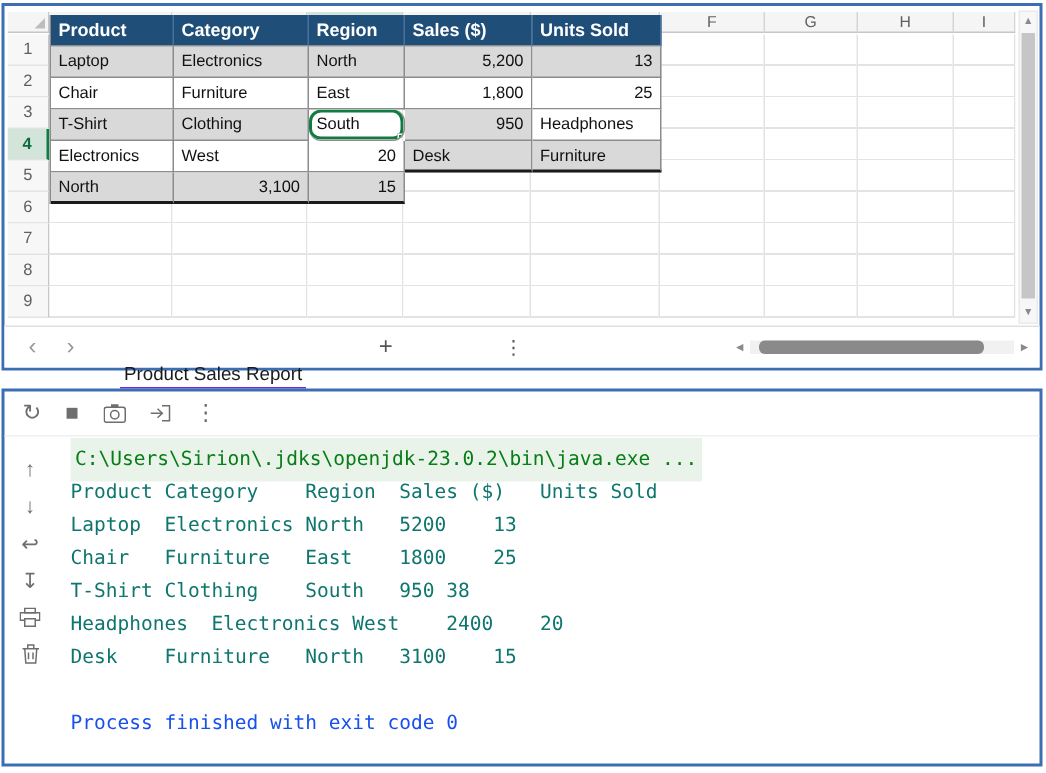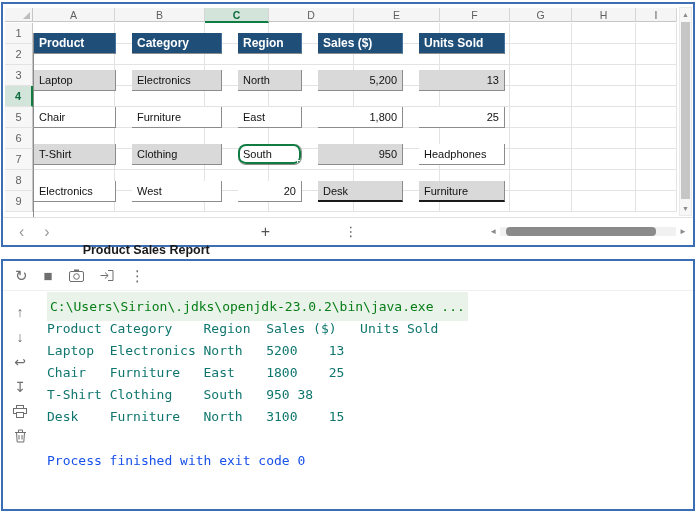--- a/index.html
+++ b/index.html
@@ -23,45 +23,45 @@
   .ch.sel { background: #D3E5DB; border-bottom: 2px solid #107C41; height: 15px; color: #0E6B3C; font-weight: 700; }
   .wA{width:82px}.wB{width:90px}.wC{width:64px}.wD{width:85px}.wE{width:86px}
   .wF{width:70px}.wG{width:62px}.wH{width:64px}.wI{flex:1}
   .rowheads { position: absolute; left: 0; top: 15px; width: 28px; }
   .rh { height: 21px; background: #F7F7F7; border-right: 1px solid #C6C6C6; border-bottom: 1px solid #E3E3E3;
         font-size: 11px; color: #5F5F5F; text-align: center; line-height: 20px; }
   .rh.sel { background: #D3E5DB; border-right: 2px solid #107C41; color: #0E6B3C; font-weight: 700; }
   .gridcols { position: absolute; left: 28px; right: 0; top: 15px; height: 189px; display: flex; }
   .gc { border-right: 1px solid #E3E3E3;
         background: repeating-linear-gradient(to bottom, #fff 0 20px, #E3E3E3 20px 21px); }
-  .xtable { position: absolute; left: 28px; top: 25px; width: 407px;
+  .xtable { position: absolute; left: 28px; top: 2px; width: 407px;
             display: grid; grid-template-columns: 82px 90px 64px 85px 86px; grid-auto-rows: 21px;
-            border-left: 1px solid #8C8C8C; gap: 16px; }
+            border-left: 1px solid #8C8C8C; }
   .xh { background: #1F4E79; color: #fff; font-weight: 700; font-size: 12px; line-height: 21px;
         padding: 0 5px; border-right: 1px solid #46729E; border-bottom: 1px solid #8C8C8C;
         white-space: nowrap; overflow: hidden; }
   .xc { background: #fff; font-size: 11px; color: #111; line-height: 20px; padding: 0 5px;
         border-right: 1px solid #8C8C8C; border-bottom: 1px solid #8C8C8C; white-space: nowrap; overflow: hidden; }
   .band { background: #D9D9D9; }
   .num { text-align: right; }
   .rlast { border-bottom: 2px solid #1a1a1a; }
   .selc { background: #fff; box-shadow: inset 0 0 0 2px #107C41; position: relative; border-radius: 8px; }
   .fillhandle { position: absolute; right: -1px; bottom: -1px; width: 5px; height: 5px;
                 background: #107C41; border: 1px solid #fff; }
   .vscroll { position: absolute; right: 1px; top: 3px; bottom: 29px; width: 13px;
              background: #F7F7F7; border: 1px solid #EAEAEA; }
   .vs-btn { height: 13px; font-size: 7px; color: #8A8A8A; text-align: center; line-height: 13px; }
   .vs-down { position: absolute; bottom: 0; left: 0; right: 0; }
   .vs-thumb { position: absolute; left: 1px; right: 1px; top: 14px; bottom: 16px; background: #C6C6C6; }
   .tabbar { position: absolute; left: 0; right: 0; bottom: 0; height: 28px; background: #fff;
             border-top: 1px solid #E0E0E0; display: flex; align-items: center; font-size: 13px; }
   .nav { color: #9a9a9a; font-size: 16px; line-height: 1; }
   .nav1 { margin-left: 16px; } .nav2 { margin-left: 20px; }
-  .sheettab { margin-left: 30px; font-weight: 700; font-size: 12.5px; color: #1a1a1a;
-              padding: 4px 3px 2px; border-bottom: 6px solid #6d28d9; margin-top: 40px; }
+  .sheettab { margin-left: 30px; font-weight: 400; font-size: 12.5px; color: #1a1a1a;
+              padding: 4px 3px 2px; border-bottom: 8px solid #6d28d9; margin-top: 40px; }
   .plus { margin-left: 48px; color: #555; font-size: 16px; line-height: 1; }
   .kebab { margin-left: 74px; color: #555; font-size: 13px; }
   .hscroll { margin-left: auto; margin-right: 6px; display: flex; align-items: center; gap: 3px; }
   .hs-btn { color: #8A8A8A; font-size: 8px; }
   .hs-track { width: 176px; height: 9px; background: #F1F1F1; position: relative; }
   .hs-thumb { position: absolute; left: 6px; top: 0; width: 150px; height: 9px; background: #8A8A8A; border-radius: 4px; }
 
   
   .ctoolbar { height: 30px; display: flex; align-items: center; gap: 16px; padding-left: 12px;
               border-bottom: 1px solid #F0F0F0; }
@@ -224,18 +224,19 @@
             <path d="M5 6v4.5M8 6v4.5" fill="none" stroke="#6E6E6E"></path>
           </svg>
       </span>
     </div>
     <div class="clines">
       <div class="line"><span class="cmdhl">C:\Users\Sirion\.jdks\openjdk-23.0.2\bin\java.exe ...</span></div>
       <div class="line out">Product	Category	Region	Sales ($)	Units Sold</div>
       <div class="line out">Laptop	Electronics	North	5200	13</div>
       <div class="line out">Chair	Furniture	East	1800	25</div>
       <div class="line out">T-Shirt	Clothing	South	950	38</div>
+      <div class="line out">Headphones	Electronics	West	2400	20</div>
       <div class="line out">Desk	Furniture	North	3100	15</div>
       <div class="line"></div>
       <div class="line exit">Process finished with exit code 0</div>
     </div>
   </div>
 </div>
 
 </body></html>

